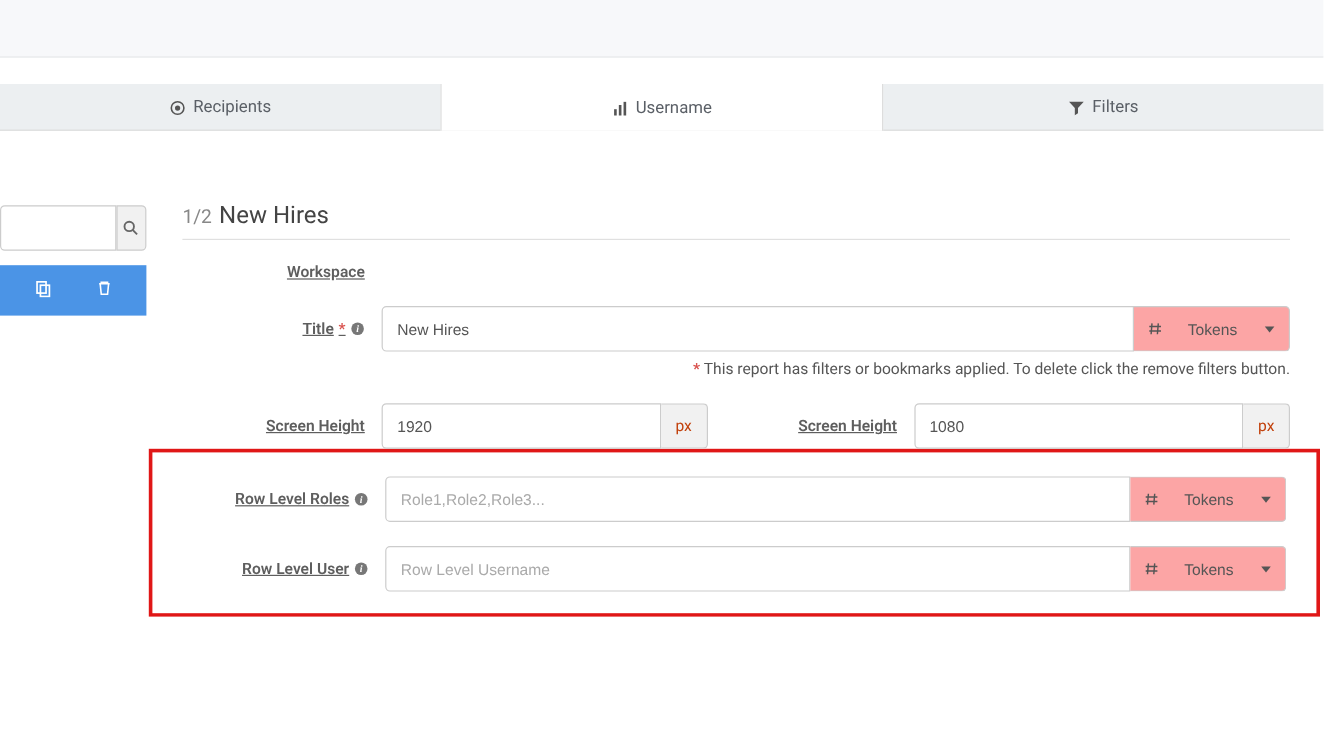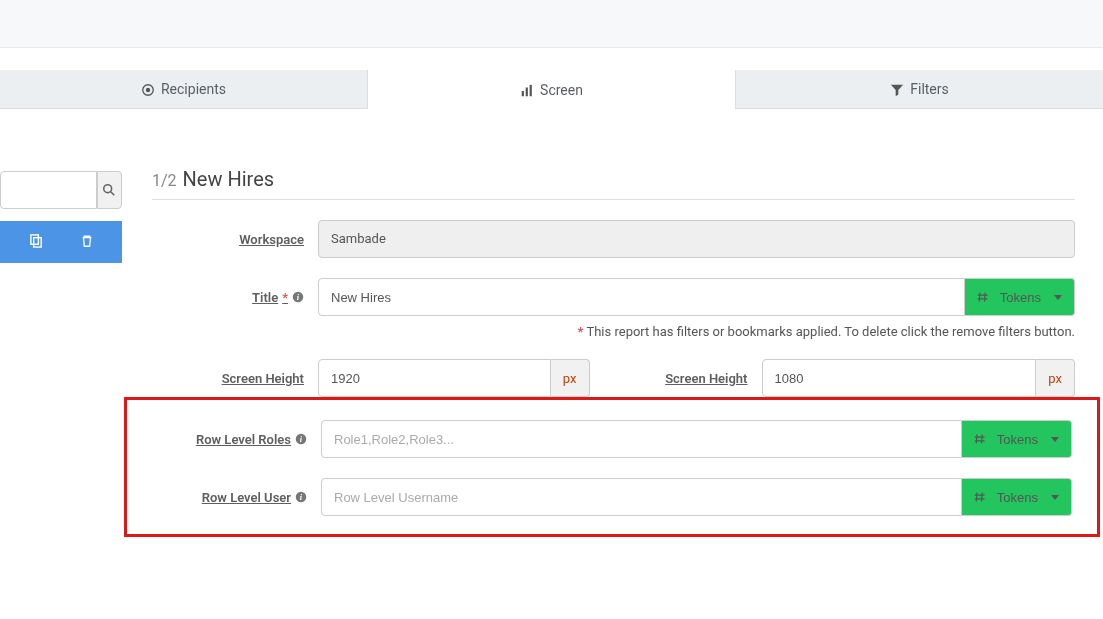--- a/index.html
+++ b/index.html
@@ -87,21 +87,21 @@
   .half input.text { border-radius: 4px 0 0 4px; }
   .ro { background: #efefef; line-height: 36px; }
   input.text::placeholder { color: #aaa; }
   .addon {
     height: 38px; padding: 0 12px; border: 1px solid #ccc; border-left: none;
     background: #f1f1f1; display: flex; align-items: center; border-radius: 0 4px 4px 0;
     font-size: 13px; color: #c2410c;
   }
   .tokens-btn {
     height: 38px; padding: 0 12px; border: 1px solid #ccc; border-left: none;
-    background: #22c55e; display: flex; align-items: center; gap: 11px;
+    background: #fca5a5; display: flex; align-items: center; gap: 21px;
     border-radius: 0 4px 4px 0; cursor: pointer; font-size: 13px; color: #555;
     white-space: nowrap;
   }
   .caret {
     width: 0; height: 0; border-left: 4px solid transparent;
     border-right: 4px solid transparent; border-top: 5px solid #555; margin-left: 2px;
   }
   .split input.text { border-radius: 4px 0 0 4px; }
   .btn-blue, .btn-orange {
     height: 38px; width: 38px; display: flex; align-items: center;
@@ -136,21 +136,21 @@
         <circle cx="8" cy="8" r="2.5" fill="#555"></circle>
       </svg>
     <span>Recipients</span>
   </div>
   <div class="tab active">
     <svg viewBox="0 0 16 16">
         <rect x="2" y="8" width="2.5" height="6" fill="#555"></rect>
         <rect x="6.5" y="4" width="2.5" height="10" fill="#555"></rect>
         <rect x="11" y="1" width="2.5" height="13" fill="#555"></rect>
       </svg>
-    <span>Screen</span>
+    <span>Username</span>
   </div>
   <div class="tab">
     <svg viewBox="0 0 16 16">
         <path d="M1 2 h14 l-5.5 6 v5 l-3 2 v-7 z" fill="#555"></path>
       </svg>
     <span>Filters</span>
   </div>
 </div>
 
 <div class="content">
@@ -180,23 +180,20 @@
   </div>
 
   <div class="right-pane">
     <div class="section-title">
       <span class="idx">1/2</span>
       <span class="name">New Hires</span>
     </div>
 
     <div class="form-row">
       <div class="form-label">Workspace</div>
-      <div class="control">
-          <div class="ro">Sambade</div>
-        </div>
     </div>
 
     <div class="form-row">
       <div class="form-label">
         <span>Title</span>
           <span class="req">*</span>
         <span class="info">
             <svg viewBox="0 0 16 16">
               <circle cx="8" cy="8" r="7" fill="#777"></circle>
               <text x="8" y="12" text-anchor="middle" fill="#fff" font-size="11" font-family="serif" font-style="italic">i</text>

